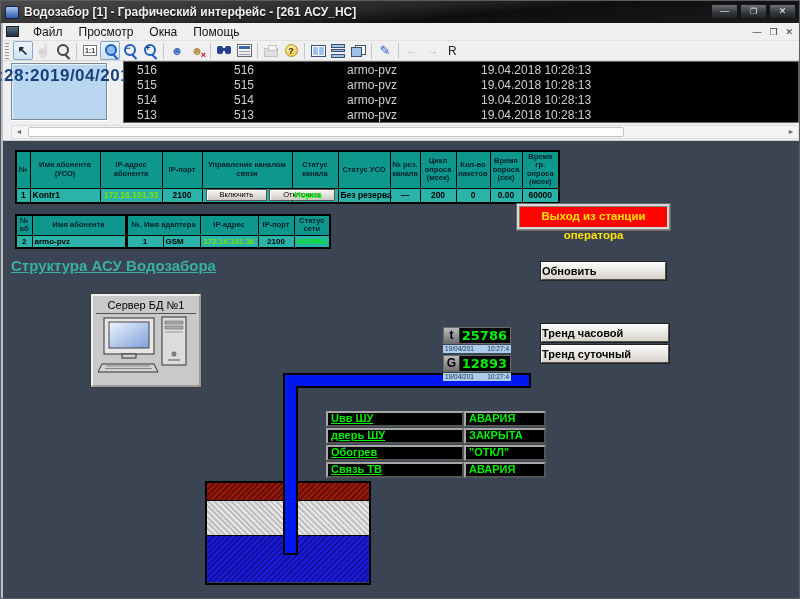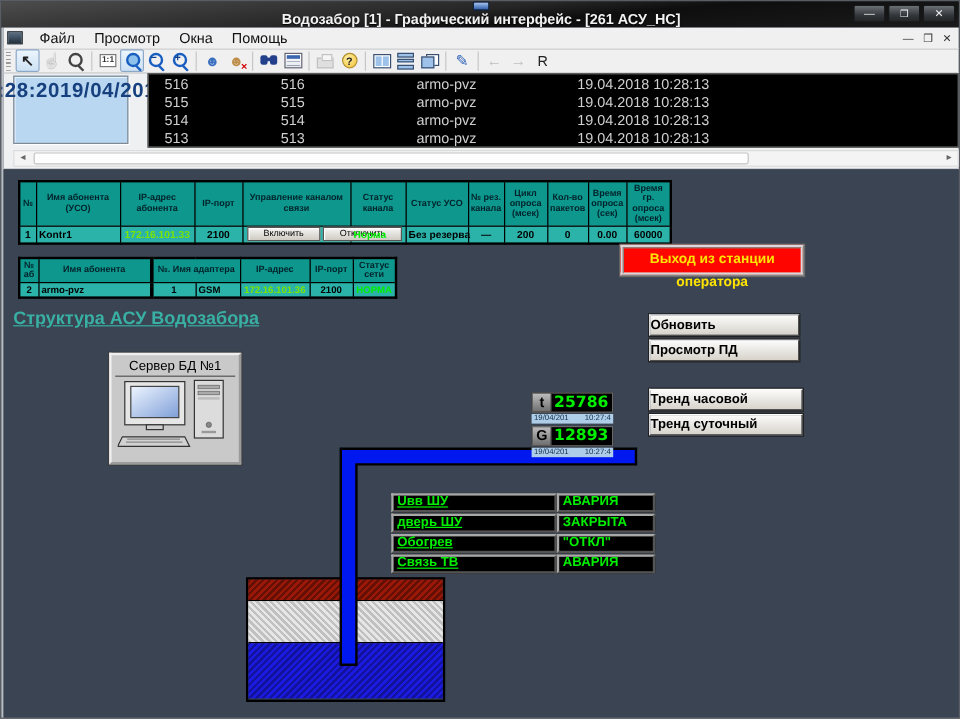--- a/index.html
+++ b/index.html
@@ -3,21 +3,21 @@
 <meta charset="utf-8">
 <style>
   * { margin:0; padding:0; box-sizing:border-box; }
   html,body { width:800px; height:599px; font-family:"Liberation Sans",sans-serif; }
   .window { position:relative; width:800px; height:599px; background:#3a4452; overflow:hidden;
             border:1px solid #5a5e63; }
 
   
   .titlebar { position:absolute; left:0; top:0; width:800px; height:22px;
     background:linear-gradient(175deg,#4d4d4d 0%,#262626 45%,#0e0e0e 60%,#1b1b1b 100%);
-    display:flex; align-items:center; color:#fff;flex-direction:column; }
+    display:flex; align-items:center; color:#fff; }
   .app-ico { width:14px; height:13px; margin:0 5px 0 4px;
     background:linear-gradient(#a9c7f2,#2c5ba8); border:1px solid #10233f; border-radius:2px; }
   .tb-title { font-size:12px; font-weight:bold; color:#f2f2f2; text-shadow:0 1px 1px #000; }
   .winbtns { position:absolute; right:5px; top:3px; display:flex; gap:2px; }
   .winbtn { width:27px; height:15px; background:linear-gradient(#6b7076,#33363a 60%,#222426);
     border:1px solid #17181a; border-radius:2px; color:#eee; text-align:center;
     font-size:9px; line-height:13px; cursor:pointer; }
   .winbtn.min::before { content:"—"; }
   .winbtn.res::before { content:"❒"; font-size:8px; }
   .winbtn.cls::before { content:"✕"; }
@@ -362,21 +362,20 @@
             <td class="tleft">GSM</td>
             <td class="g1">172.16.101.36</td>
             <td>2100</td>
             <td class="g2">НОРМА</td>
           </tr>
         </tbody>
       </table>
 
       <div class="exit">Выход из станции оператора</div>
       <div class="wbtn b-refresh">Обновить</div>
-      <div class="wbtn b-viewpd">Просмотр ПД</div>
       <div class="wbtn b-trend1">Тренд часовой</div>
       <div class="wbtn b-trend2">Тренд суточный</div>
 
       <div class="scada-link">Структура АСУ Водозабора</div>
 
       <div class="server">
         <div class="cap">Сервер БД №1</div>
         <svg width="96" height="62" viewBox="0 0 96 62">
           <defs>
             <linearGradient id="scr" x1="0" y1="0" x2="1" y2="1">

